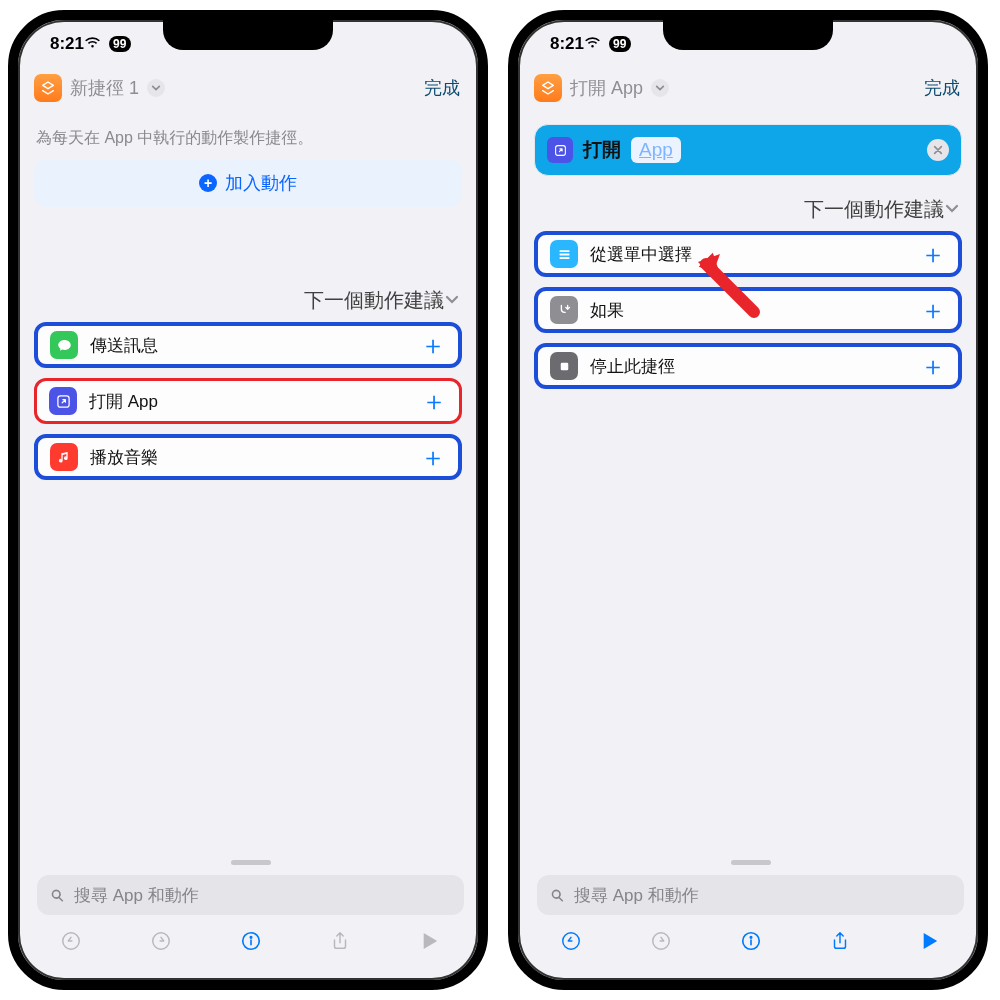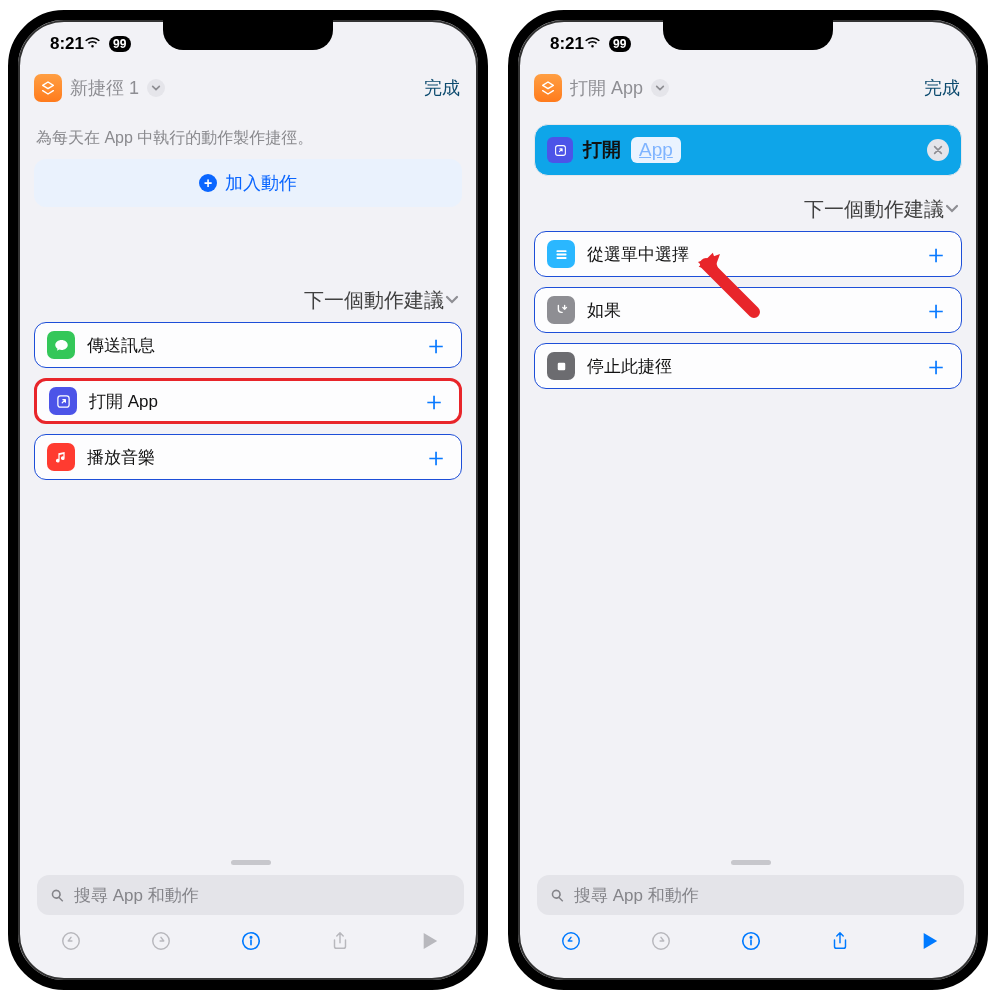--- a/index.html
+++ b/index.html
@@ -88,21 +88,21 @@
     width:18px;height:18px;border-radius:50%;background:#0a66ff;
     display:flex;align-items:center;justify-content:center;color:#fff;font-size:14px;line-height:1;font-weight:bold;
   }
   .section-header {
     display:flex; align-items:center; justify-content:flex-end;
     color:#404040; font-size:20px; margin-top:80px; padding:0 2px 8px 2px;
   }
   .phone-b .section-header { margin-top:20px; }
   .chev-down svg{width:16px;height:16px;}
   .row {
-    background:#fdfdfe; border:1px solid #1d4ed8; border-radius:12px;
+    background:#fdfdfe; border:4px solid #1d4ed8; border-radius:12px;
     height:46px; display:flex; align-items:center; padding:0 12px; gap:12px;
     margin-bottom:10px; position:relative;
   }
   .row.highlight { border:3px solid #e8252a; }
   .row-icon {
     width:28px;height:28px;border-radius:7px;display:flex;align-items:center;justify-content:center;
     flex-shrink:0;
   }
   .row-icon svg{width:15px;height:15px;}
   .ic-green{background:#34c759;}

